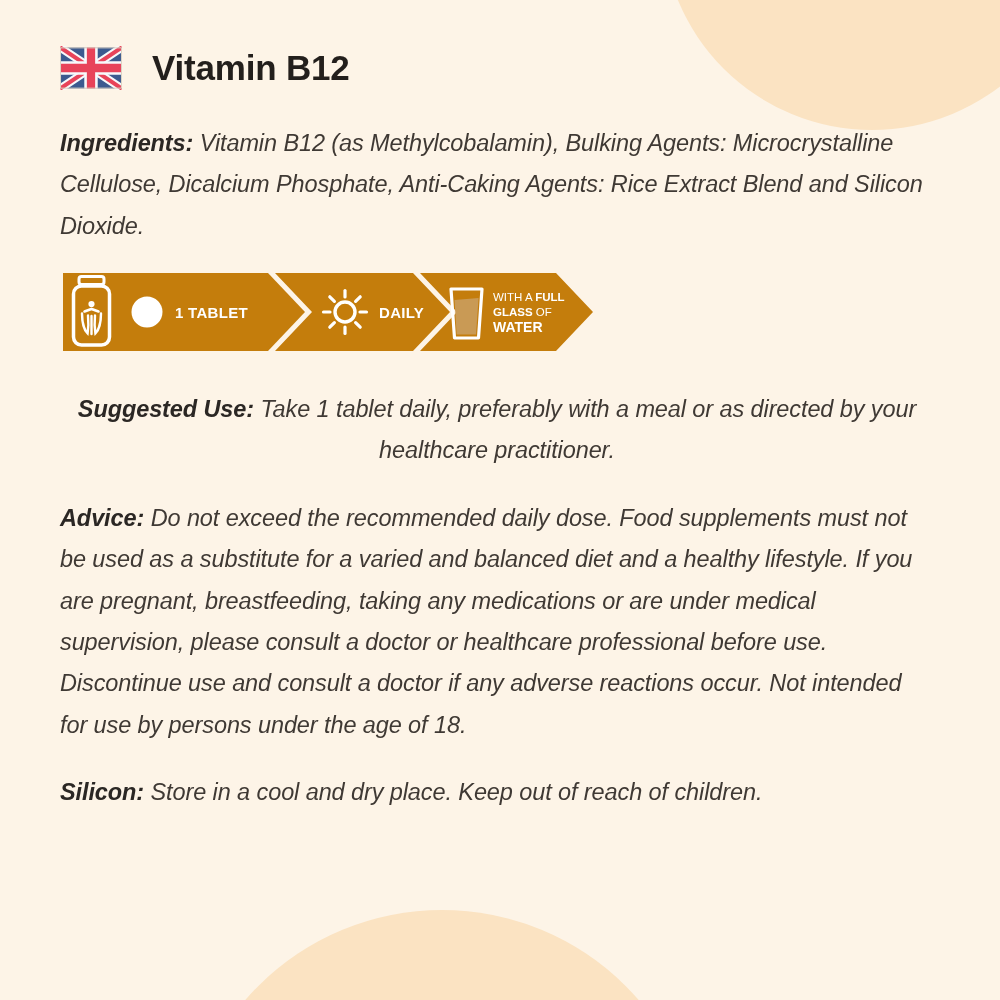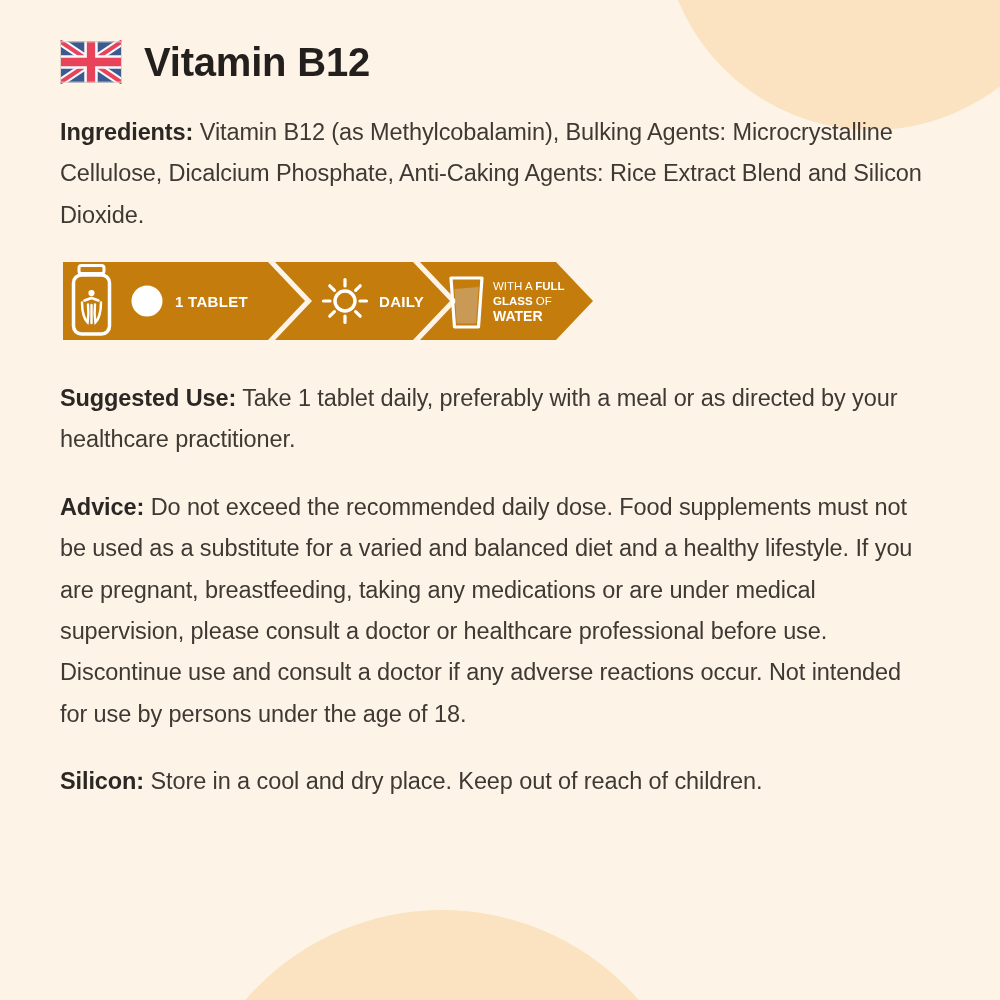--- a/index.html
+++ b/index.html
@@ -50,43 +50,44 @@
     gap: 18px;
     margin-bottom: 26px;
   }
   .flag {
     width: 62px;
     height: 44px;
     display: block;
     flex: none;
   }
   .title {
-    font-size: 40px;
+    font-size: 35px;
     font-weight: bold;
     letter-spacing: -0.2px;
     color: #231f1c;
-    margin: 4px;
+    margin: 12px;
     line-height: 1;
   }
 
   
   p.body-text {
     font-size: 23.5px;
     line-height: 1.76;
     margin: 0 16px 26px 0;
     color: #3f3934;
     max-width: 900px;
     letter-spacing: -0.1px;
+    font-style: italic;
   }
   p.body-text .lead {
     font-weight: bold;
     color: #2b2724;
   }
   .p-ingredients { max-width: 800px; margin-bottom: 34px; }
-  .p-suggested  { max-width: 840px; margin-bottom: 30px; }
+  .p-suggested  { max-width: 840px; margin-bottom: 30px; text-align: center; }
   .p-advice     { max-width: 910px; margin-bottom: 30px; }
   .p-storage    { max-width: 830px; margin-bottom: 0; }
 
   
   .dosage-banner {
     position: relative;
     width: 530px;
     height: 78px;
     margin: 0 0 38px 3px;
   }

